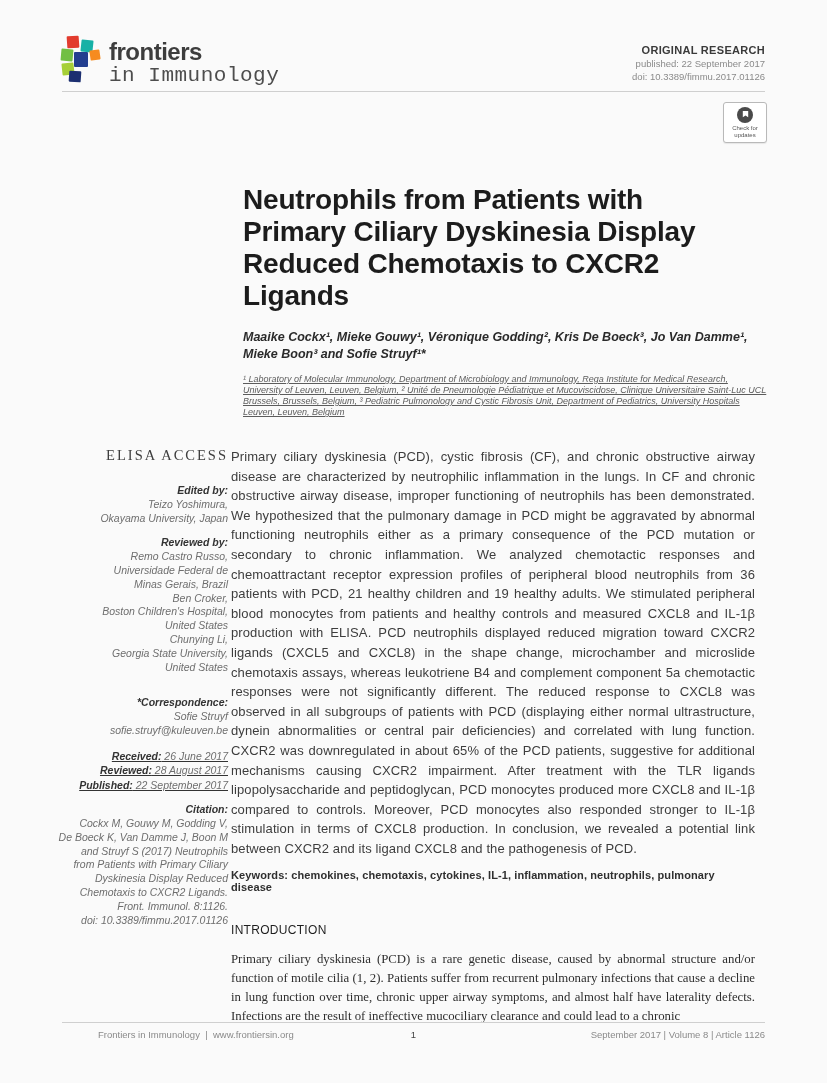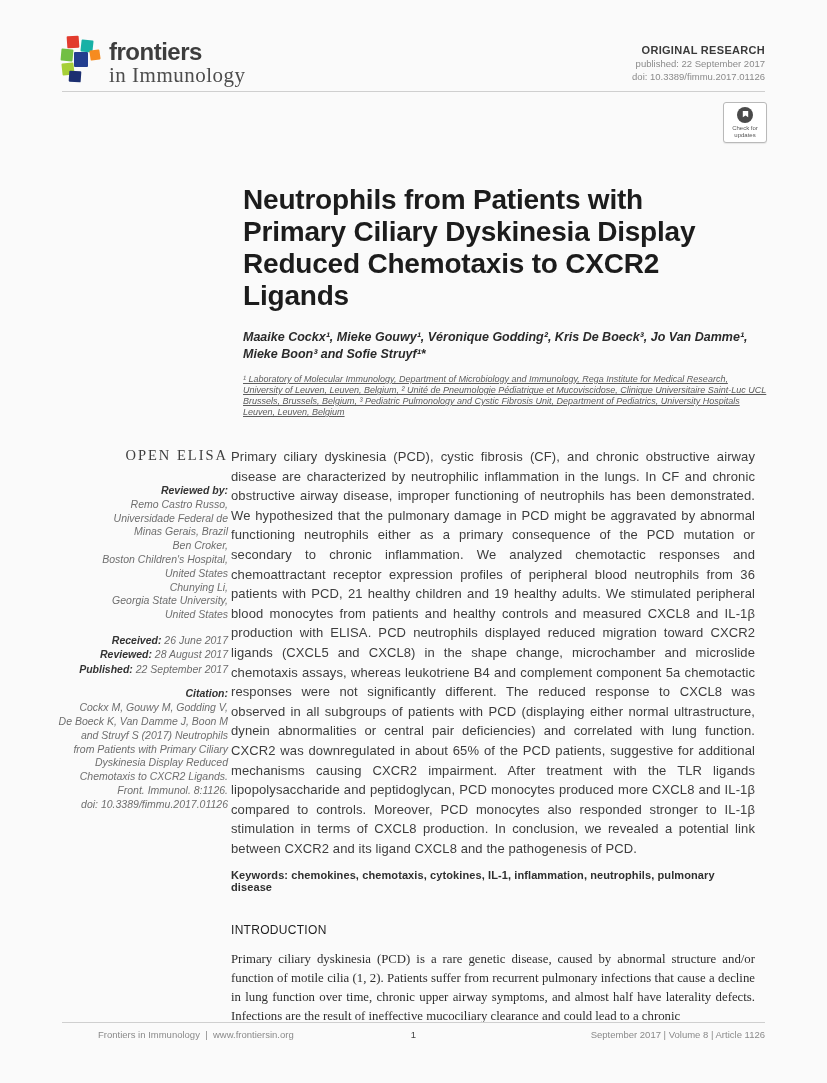--- a/index.html
+++ b/index.html
@@ -18,21 +18,21 @@
   .logo-cubes span { position: absolute; border-radius: 1px; }
   .cube-red    { left: 7px;  top: 0;    width: 12px; height: 12px; background: #e23b2e; transform: rotate(-4deg); }
   .cube-teal   { left: 21px; top: 4px;  width: 12px; height: 12px; background: #18b1a6; transform: rotate(6deg); }
   .cube-orange { left: 30px; top: 14px; width: 10px; height: 10px; background: #f68b1f; transform: rotate(-8deg); }
   .cube-green  { left: 1px;  top: 13px; width: 12px; height: 12px; background: #72bf44; transform: rotate(5deg); }
   .cube-navy   { left: 14px; top: 16px; width: 14px; height: 15px; background: #233e8f; }
   .cube-lime   { left: 2px;  top: 27px; width: 12px; height: 12px; background: #a6cf38; transform: rotate(-6deg); }
   .cube-dark   { left: 9px;  top: 35px; width: 12px; height: 11px; background: #1c2f70; transform: rotate(4deg); }
   .logo-text { margin-left: 7px; margin-top: 4px; }
   .logo-line1 { font-size: 24px; font-weight: bold; color: #3d3d3d; letter-spacing: -0.5px; line-height: 24px; }
-  .logo-line2 { font-family: Liberation Serif, serif; font-size: 21px; color: #4d4d4d; line-height: 23px; letter-spacing: 0.5px; }
+  .logo-line2 { font-family: Liberation Mono, monospace; font-size: 21px; color: #4d4d4d; line-height: 23px; letter-spacing: 0.5px; }
 
   .header-meta { position: absolute; right: 62px; top: 44px; text-align: right; }
   .header-meta .type { font-size: 11px; font-weight: bold; color: #3a3a3a; letter-spacing: 0.3px; }
   .header-meta .pub, .header-meta .doi { font-size: 9.5px; color: #8a8a8a; margin-top: 2px; }
 
   .header-rule { position: absolute; left: 62px; right: 62px; top: 91px; border-top: 1px solid #cfcfcf; }
 
   
   .check-badge {
     position: absolute; left: 723px; top: 102px; width: 44px; height: 41px;
@@ -63,21 +63,21 @@
   .sidebar { position: absolute; left: 58px; top: 447px; width: 170px; text-align: right; }
   .open-access {
     font-family: "Liberation Serif", serif; font-size: 14.5px; color: #3e3e3e;
     letter-spacing: 2px; margin-bottom: 20px;
   }
   .sb-block { margin-bottom: 11px; font-size: 10.5px; font-style: italic; color: #6e6e6e; line-height: 13.8px; }
   .sb-label { font-weight: bold; color: #333; display: block; }
   .sb-gap-lg { margin-top: 22px; }
   .sb-inline { font-size: 10.5px; font-style: italic; color: #6e6e6e; line-height: 14.5px; }
   .sb-inline .sb-label { display: inline; }
-  .sb-dates { margin-bottom: 11px; }
+  .sb-dates { margin-bottom: 11px; text-decoration: underline; }
   .sb-link { color: #6e6e6e; text-decoration: none; cursor: pointer; }
 
   
   .main-col { position: absolute; left: 231px; top: 447px; width: 524px; }
   .abstract {
     font-size: 13px; color: #3d3d3d; line-height: 19.6px; text-align: justify; letter-spacing: 0.1px;
   }
   .keywords {
     margin-top: 11px; font-size: 11px; font-weight: bold; color: #2f2f2f; letter-spacing: 0.1px;
   }
@@ -136,28 +136,37 @@
       <span>Check for</span><br>
       <span>updates</span>
     </div>
   </div>
 
   <h1 class="title">Neutrophils from Patients with<br>Primary Ciliary Dyskinesia Display<br>Reduced Chemotaxis to CXCR2<br>Ligands</h1>
   <div class="authors">Maaike Cockx¹, Mieke Gouwy¹, Véronique Godding², Kris De Boeck³, Jo Van Damme¹,<br>Mieke Boon³ and Sofie Struyf¹*</div>
   <div class="affiliations">¹ Laboratory of Molecular Immunology, Department of Microbiology and Immunology, Rega Institute for Medical Research, University of Leuven, Leuven, Belgium, ² Unité de Pneumologie Pédiatrique et Mucoviscidose, Clinique Universitaire Saint-Luc UCL Brussels, Brussels, Belgium, ³ Pediatric Pulmonology and Cystic Fibrosis Unit, Department of Pediatrics, University Hospitals Leuven, Leuven, Belgium</div>
 
   <aside class="sidebar">
-    <div class="open-access">OPEN ELISA</div>
-
+    <div class="open-access">ELISA ACCESS</div>
+
+    <div class="sb-block">
+      <span class="sb-label">Edited by:</span>
+      <span>Teizo Yoshimura,<br>Okayama University, Japan</span>
+    </div>
 
     <div class="sb-block">
       <span class="sb-label">Reviewed by:</span>
       <span>Remo Castro Russo,<br>Universidade Federal de<br>Minas Gerais, Brazil<br>Ben Croker,<br>Boston Children's Hospital,<br>United States<br>Chunying Li,<br>Georgia State University,<br>United States</span>
     </div>
 
+    <div class="sb-block sb-gap-lg">
+      <span class="sb-label">*Correspondence:</span>
+      <span>Sofie Struyf</span><br>
+      <a class="sb-link">sofie.struyf@kuleuven.be</a>
+    </div>
 
 
     <div class="sb-dates">
       <div class="sb-inline">
         <span class="sb-label">Received:</span><span> 26 June 2017</span>
       </div>
       <div class="sb-inline">
         <span class="sb-label">Reviewed:</span><span> 28 August 2017</span>
       </div>
       <div class="sb-inline">

